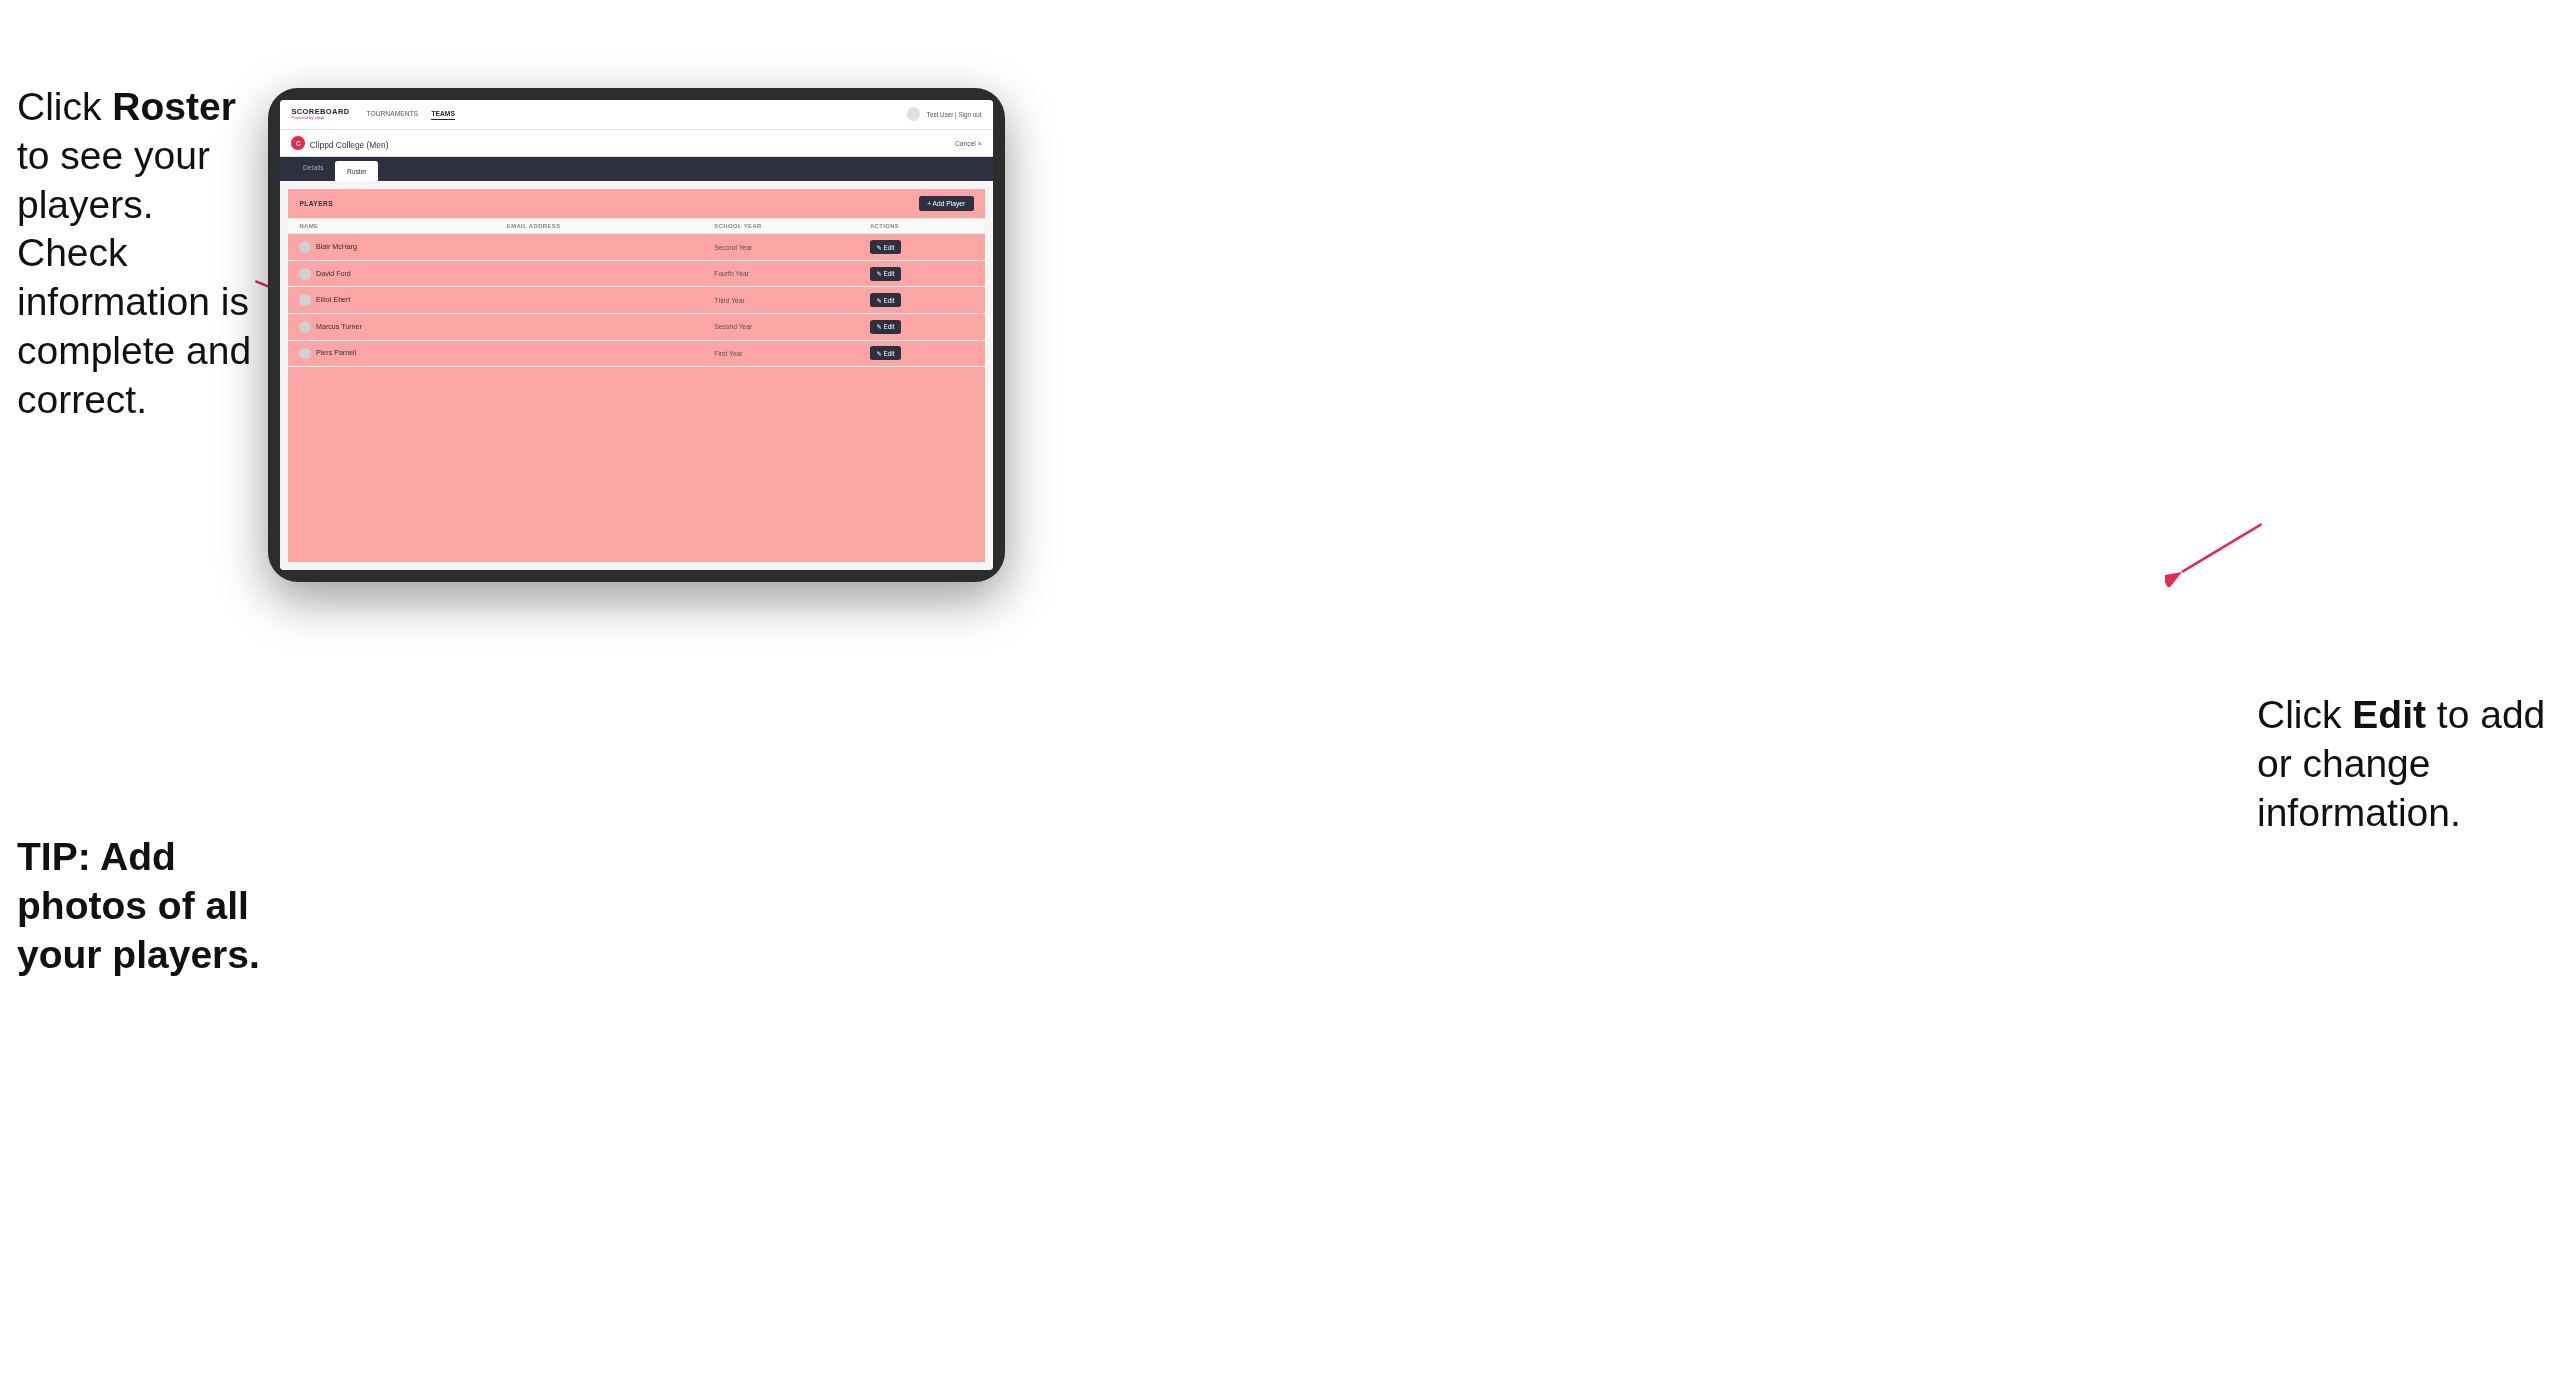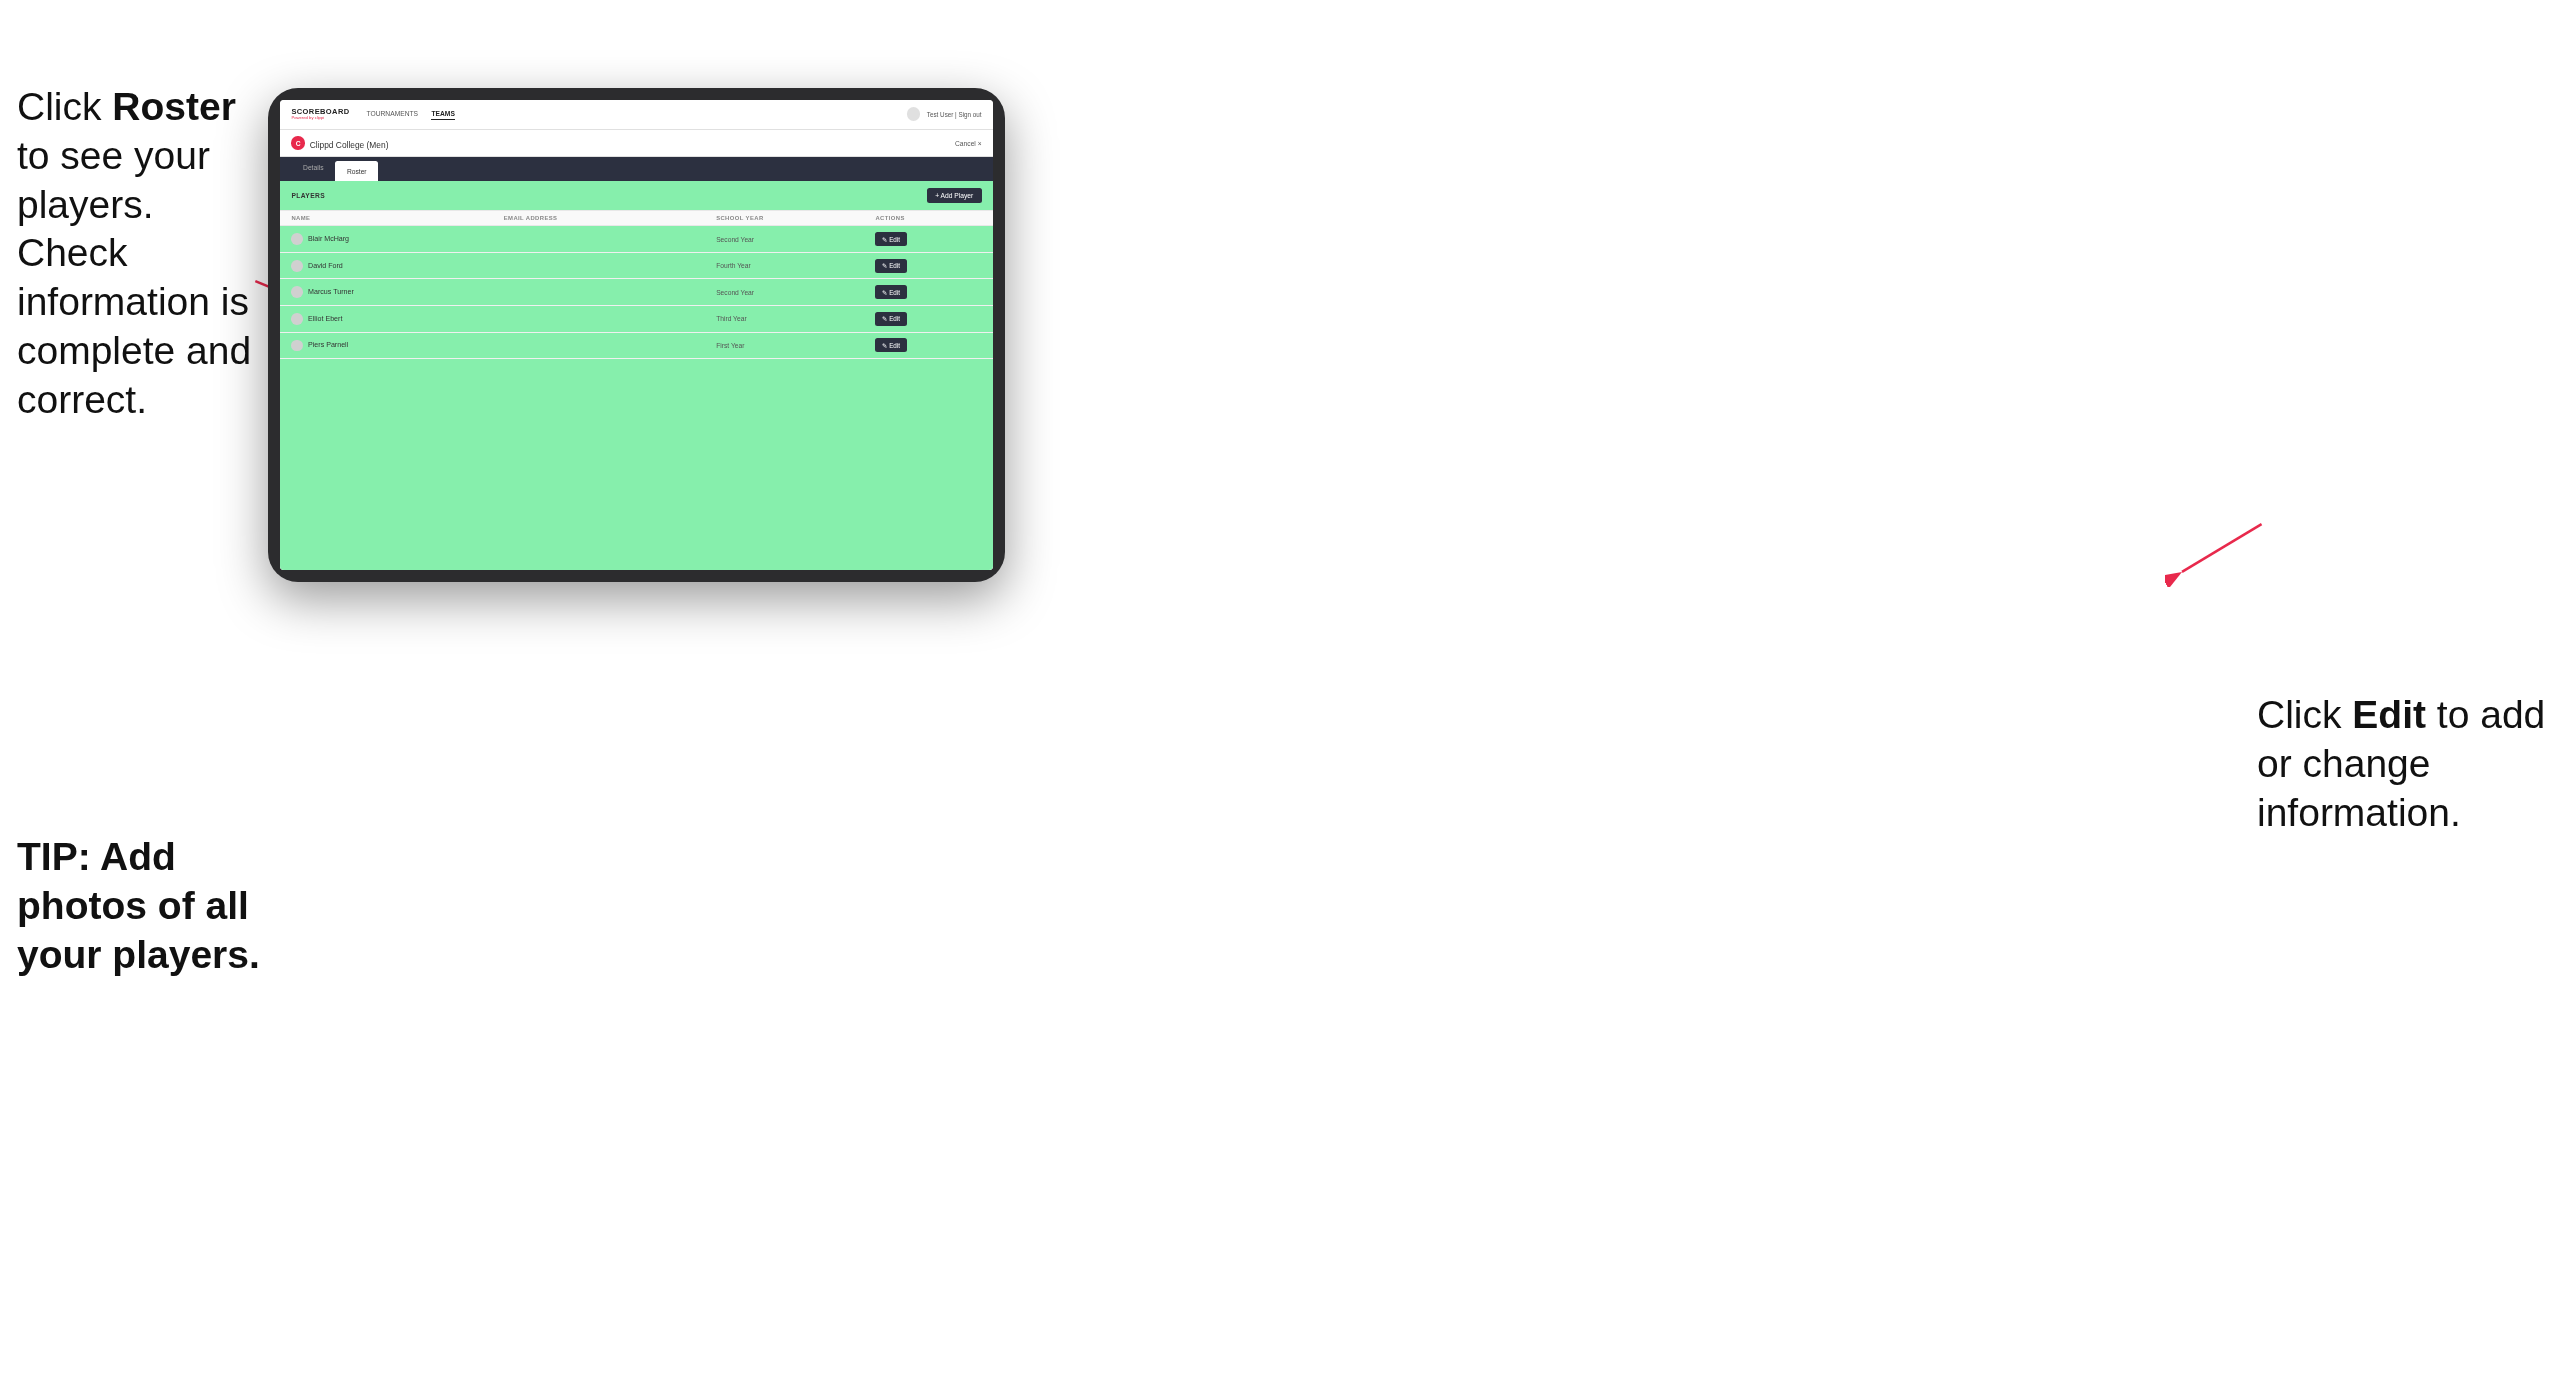--- a/index.html
+++ b/index.html
@@ -208,22 +208,22 @@
       background: #fff;
       color: #333;
       font-weight: 500;
       border-radius: 2.5px 2.5px 0 0;
       margin-top: 3.4px;
     }
 
     
     .players-section {
       flex: 1;
-      background: #86efac;
-      margin: 0;
+      background: #fca5a5;
+      margin: 8px;
       display: flex;
       flex-direction: column;
       overflow: hidden;
     }
 
     .players-header {
       display: flex;
       align-items: center;
       justify-content: space-between;
       padding: 6.7px 11.7px;
@@ -426,33 +426,33 @@
       <div class="player-avatar"></div>
       <span class="player-name">David Ford</span>
     </div>
     <span class="player-email"></span>
     <span class="player-year">Fourth Year</span>
     <button class="edit-btn">✎ Edit</button>
   </div>
             <div class="table-row">
     <div class="player-name-cell">
       <div class="player-avatar"></div>
-      <span class="player-name">Marcus Turner</span>
+      <span class="player-name">Elliot Ebert</span>
     </div>
     <span class="player-email"></span>
-    <span class="player-year">Second Year</span>
+    <span class="player-year">Third Year</span>
     <button class="edit-btn">✎ Edit</button>
   </div>
             <div class="table-row">
     <div class="player-name-cell">
       <div class="player-avatar"></div>
-      <span class="player-name">Elliot Ebert</span>
+      <span class="player-name">Marcus Turner</span>
     </div>
     <span class="player-email"></span>
-    <span class="player-year">Third Year</span>
+    <span class="player-year">Second Year</span>
     <button class="edit-btn">✎ Edit</button>
   </div>
             <div class="table-row">
     <div class="player-name-cell">
       <div class="player-avatar"></div>
       <span class="player-name">Piers Parnell</span>
     </div>
     <span class="player-email"></span>
     <span class="player-year">First Year</span>
     <button class="edit-btn">✎ Edit</button>

